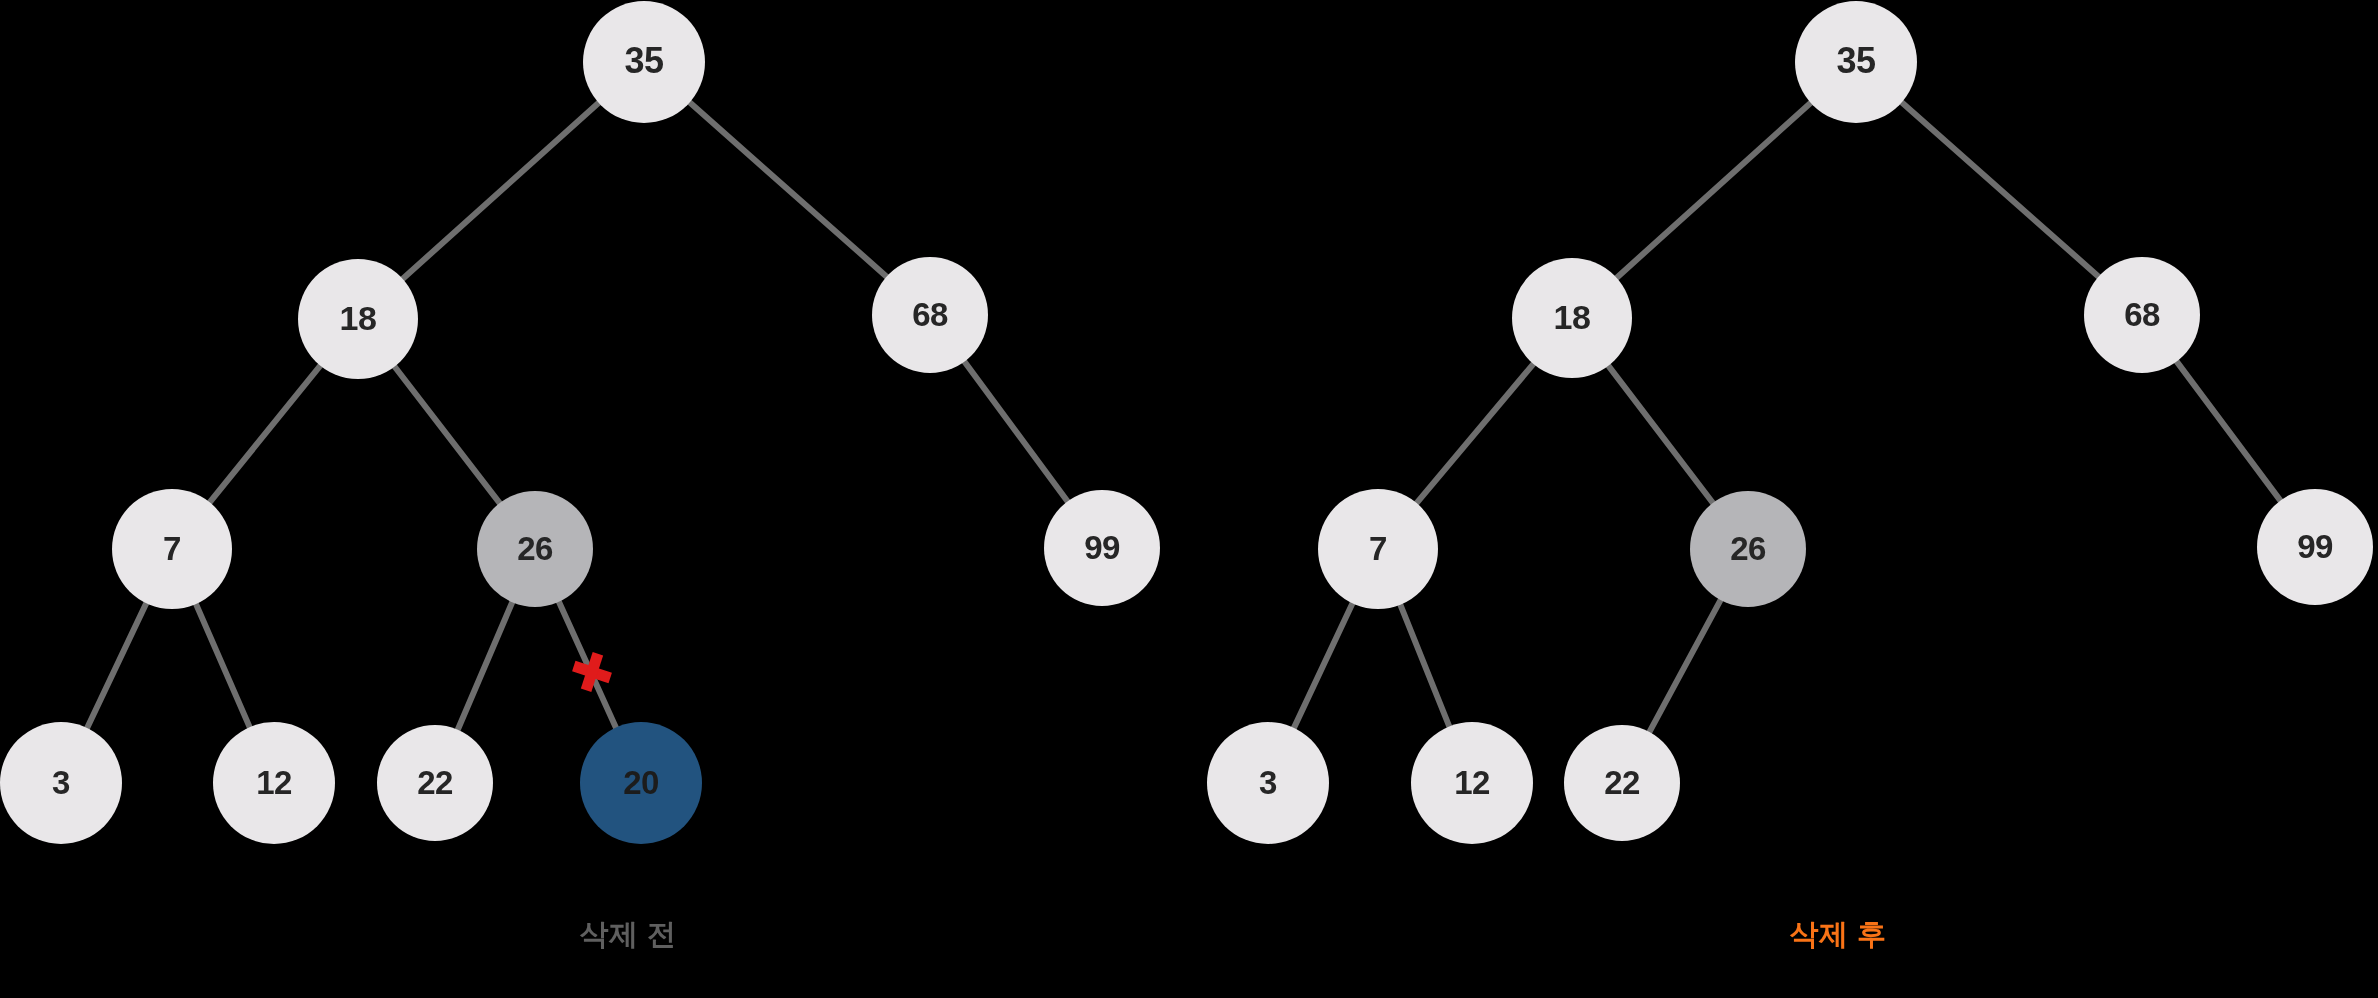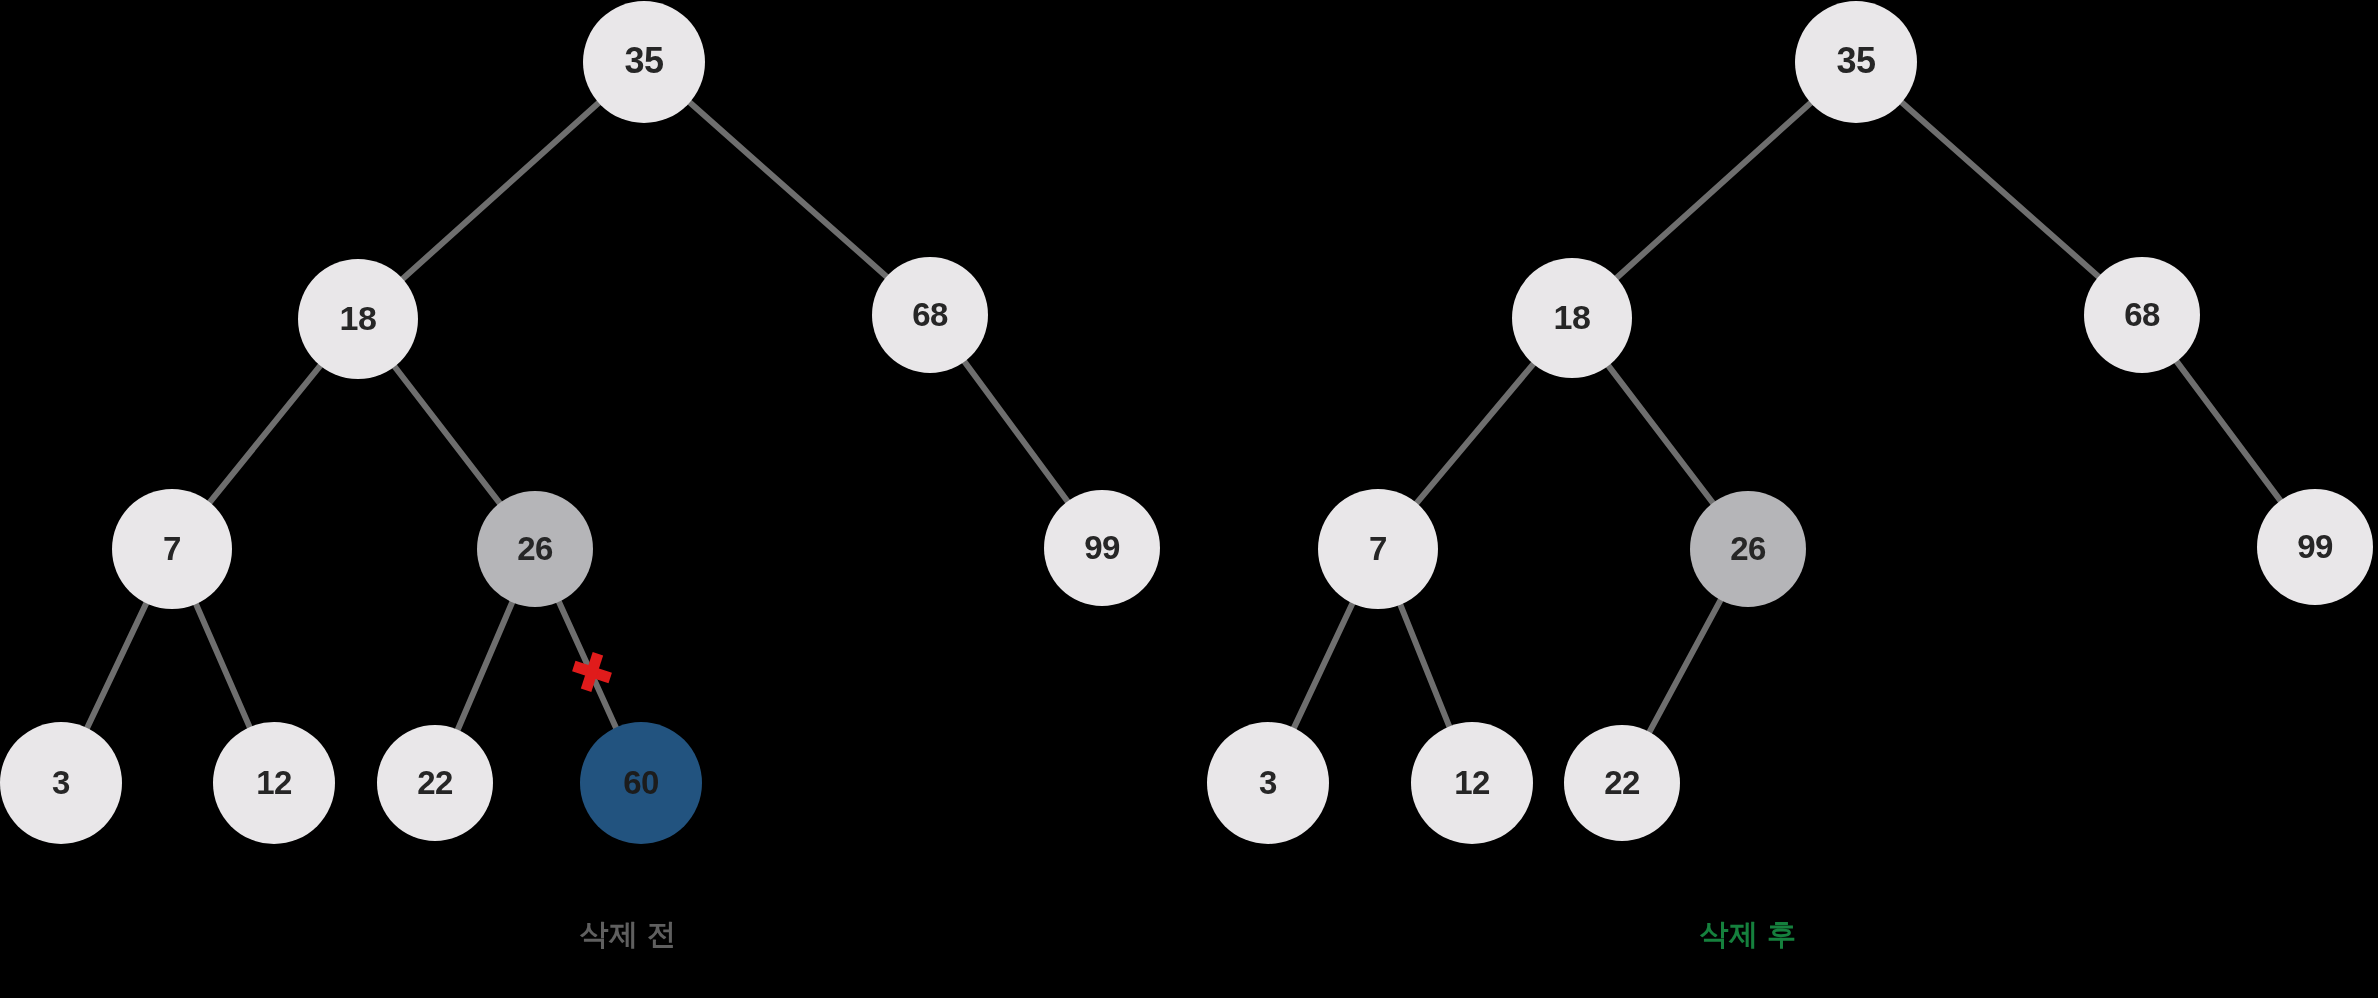--- a/index.html
+++ b/index.html
@@ -114,21 +114,21 @@
       <div class="node" style="left: 0px; top: 722px; width: 122px; height: 122px; background: rgb(233, 231, 233); color: rgb(38, 38, 38); font-size: 33px;">
         <span class="node-label">3</span>
       </div>
       <div class="node" style="left: 213px; top: 722px; width: 122px; height: 122px; background: rgb(233, 231, 233); color: rgb(38, 38, 38); font-size: 33px;">
         <span class="node-label">12</span>
       </div>
       <div class="node" style="left: 377px; top: 725px; width: 116px; height: 116px; background: rgb(233, 231, 233); color: rgb(38, 38, 38); font-size: 33px;">
         <span class="node-label">22</span>
       </div>
       <div class="node" style="left: 580px; top: 722px; width: 122px; height: 122px; background: rgb(34, 83, 127); color: rgb(28, 28, 28); font-size: 33px;">
-        <span class="node-label">60</span>
+        <span class="node-label">20</span>
       </div>
       <div class="xmark" style="left: 592px; top: 672px; width: 46px; height: 46px;"><svg width="46" height="46" viewBox="0 0 46 46">
           <g transform="rotate(18 23 23)">
             <line x1="3.8499999999999996" y1="23" x2="42.15" y2="23" stroke="#e01b1b" stroke-width="11" stroke-linecap="butt"></line>
             <line x1="23" y1="3.8499999999999996" x2="23" y2="42.15" stroke="#e01b1b" stroke-width="11" stroke-linecap="butt"></line>
           </g>
         </svg></div>
       <div class="caption" style="left: 628px; top: 915px; color: rgb(95, 95, 95);">삭제 전</div>
       <div class="node" style="left: 1795px; top: 1px; width: 122px; height: 122px; background: rgb(233, 231, 233); color: rgb(38, 38, 38); font-size: 36px;">
         <span class="node-label">35</span>
@@ -150,15 +150,15 @@
       </div>
       <div class="node" style="left: 1207px; top: 722px; width: 122px; height: 122px; background: rgb(233, 231, 233); color: rgb(38, 38, 38); font-size: 33px;">
         <span class="node-label">3</span>
       </div>
       <div class="node" style="left: 1411px; top: 722px; width: 122px; height: 122px; background: rgb(233, 231, 233); color: rgb(38, 38, 38); font-size: 33px;">
         <span class="node-label">12</span>
       </div>
       <div class="node" style="left: 1564px; top: 725px; width: 116px; height: 116px; background: rgb(233, 231, 233); color: rgb(38, 38, 38); font-size: 33px;">
         <span class="node-label">22</span>
       </div>
-      <div class="caption" style="left: 1748px; top: 915px; color: #15803d;">삭제 후</div>
+      <div class="caption" style="left: 1838px; top: 915px; color: #f97316;">삭제 후</div>
     </div>
 </div>
 
 </body></html>

